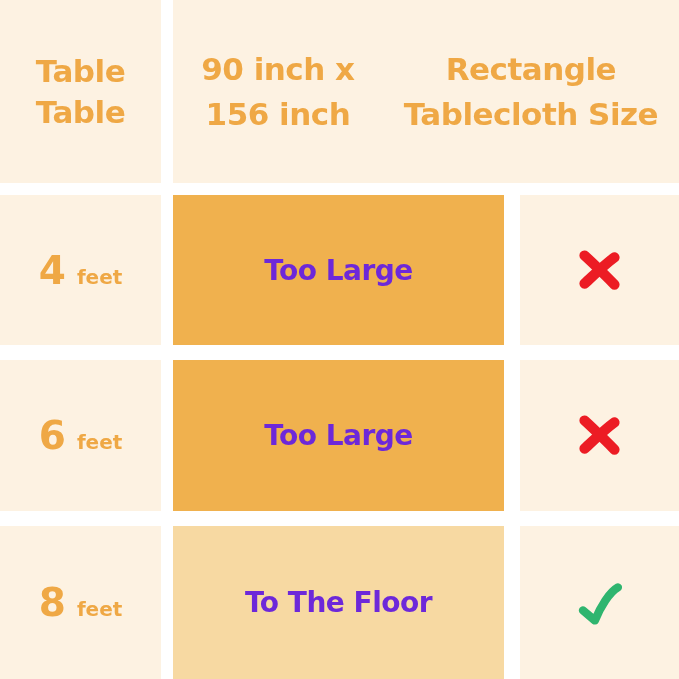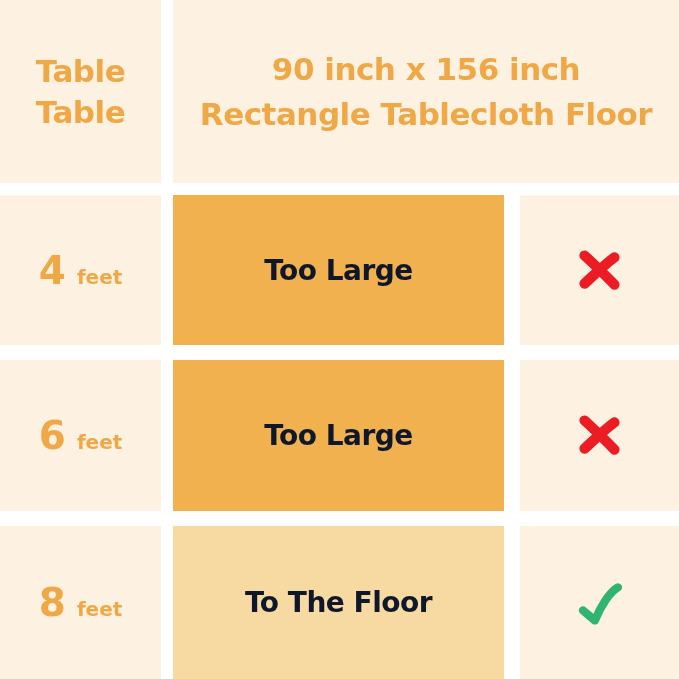--- a/index.html
+++ b/index.html
@@ -28,21 +28,21 @@
     display:flex;
     align-items:center;
     justify-content:center;
     text-align:center;
   }
   .c-cream{background:var(--cream);}
   .c-orange{background:var(--block-orange);}
   .c-tan{background:var(--block-tan);}
 
   .hdr-left   {grid-area:1 / 1 / 2 / 2; flex-direction:column;}
-  .hdr-right  {grid-area:1 / 3 / 2 / 6; flex-direction:column;}
+  .hdr-right  {grid-area:1 / 3 / 2 / 6; flex-direction:row;}
   .r1-label   {grid-area:3 / 1;}
   .r1-fit     {grid-area:3 / 3;}
   .r1-status  {grid-area:3 / 5;}
   .r2-label   {grid-area:5 / 1;}
   .r2-fit     {grid-area:5 / 3;}
   .r2-status  {grid-area:5 / 5;}
   .r3-label   {grid-area:7 / 1;}
   .r3-fit     {grid-area:7 / 3;}
   .r3-status  {grid-area:7 / 5;}
 
@@ -57,40 +57,40 @@
   .length-label{
     display:flex;
     align-items:baseline;
     gap:11px;
     color:var(--orange-text);
   }
   .length-number{font-size:39px;}
   .length-unit{font-size:20px;}
 
   .fit-text{
-    color:#0f172a;
+    color:#6d28d9;
     font-size:28px;
     letter-spacing:-0.5px;
   }
 
   .mark{display:block;}
 </style>
 </head>
 <body>
 
 <div class="board">
 
   <div class="cell c-cream hdr-left">
     <span class="hdr-text">Table</span>
     <span class="hdr-text">Table</span>
   </div>
 
   <div class="cell c-cream hdr-right">
     <span class="hdr-text">90 inch x 156 inch</span>
-    <span class="hdr-text">Rectangle Tablecloth Floor</span>
+    <span class="hdr-text">Rectangle Tablecloth Size</span>
   </div>
 
   <div class="cell c-cream r1-label">
     <span class="length-label">
       <span class="length-number">4</span>
       <span class="length-unit">feet</span>
     </span>
   </div>
   <div class="cell c-orange r1-fit">
     <span class="fit-text">Too Large</span>

